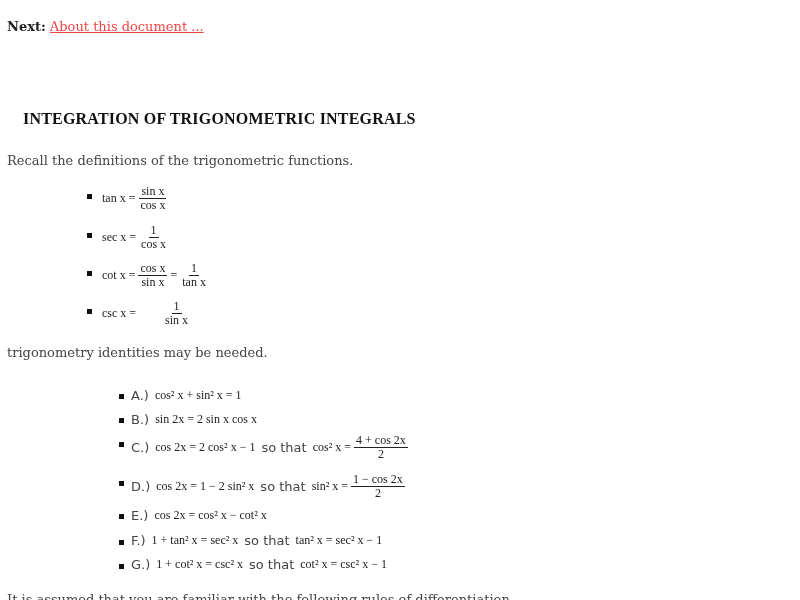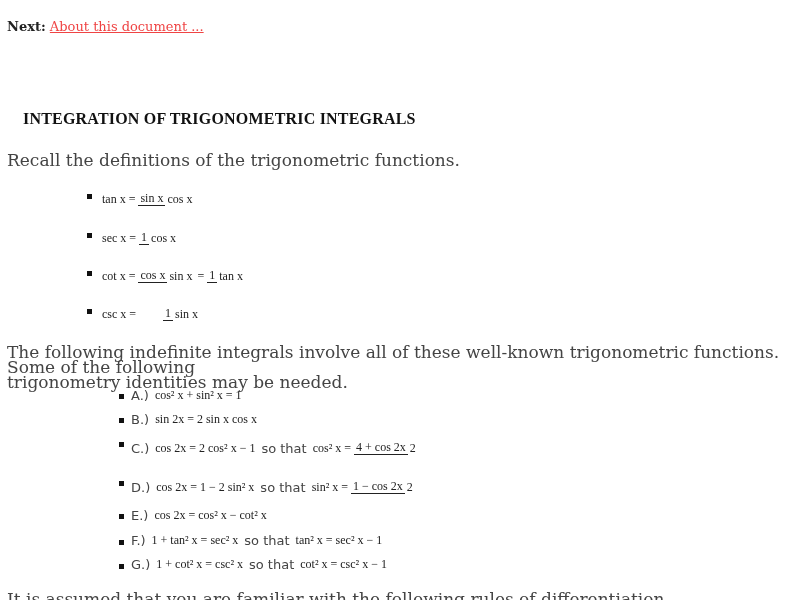--- a/index.html
+++ b/index.html
@@ -12,33 +12,33 @@
       font-family: "DejaVu Serif", serif; font-size: 13px; color: #222;
     }
     .nav b { font-weight: bold; }
     .nav a { color: #ef4444; text-decoration: underline; }
     h2 {
       position: absolute; left: 7px; top: 94px; margin: 16px;
       font-family: "Liberation Serif", serif; font-size: 16px; font-weight: bold; color: #111;
       letter-spacing: 0.2px;
     }
     .p {
-      position: absolute; left: 7px; font-size: 17px; color: #444;
+      position: absolute; left: 7px; font-size: 13px; color: #444;
       font-family: "DejaVu Serif", serif; line-height: 15px;
     }
     .bullet {
       position: absolute; width: 5px; height: 5px; background: #111;
     }
     .math {
       position: absolute; font-family: "Liberation Serif", serif; font-size: 12px; color: #222;
       display: flex; align-items: center; white-space: nowrap;
     }
     .frac {
-      display: inline-flex; flex-direction: row; align-items: center;
-      vertical-align: middle; margin: 11px 3px; line-height: 13px;
+      display: inline-flex; flex-direction: column; align-items: center;
+      vertical-align: middle; margin: 4px 3px; line-height: 13px;
     }
     .frac .num { padding: 0 2px; border-bottom: 1px solid #222; }
     .frac .den { padding: 0 2px; }
     .lbl {
       font-family: "DejaVu Sans", sans-serif; font-size: 13px; color: #444; margin-right: 6px;
     }
     .so { font-family: "DejaVu Sans", sans-serif; font-size: 13px; color: #444; margin: 0 6px; }
   </style>
 </head>
 <body>
@@ -87,21 +87,20 @@
 <div class="bullet" style="left:87px;top:309px;"></div>
 <div class="math" style="left:102px;top:296px;gap:24px;">
   <span>csc x =</span>
   <span class="frac">
       <span class="num">1</span>
       <span class="den">sin x</span>
     </span>
 </div>
 
 <div class="p" style="top:345px;">
-  <div>The following indefinite integrals involve all of these well-known trigonometric functions. Some of the following</div>
   <div>trigonometry identities may be needed.</div>
 </div>
 
 <div class="bullet" style="left:119px;top:394px;"></div>
 <div class="math" style="left:131px;top:388px;">
   <span class="lbl">A.)</span>
     <span>cos² x + sin² x = 1</span>
 </div>
 
 <div class="bullet" style="left:119px;top:418px;"></div>

